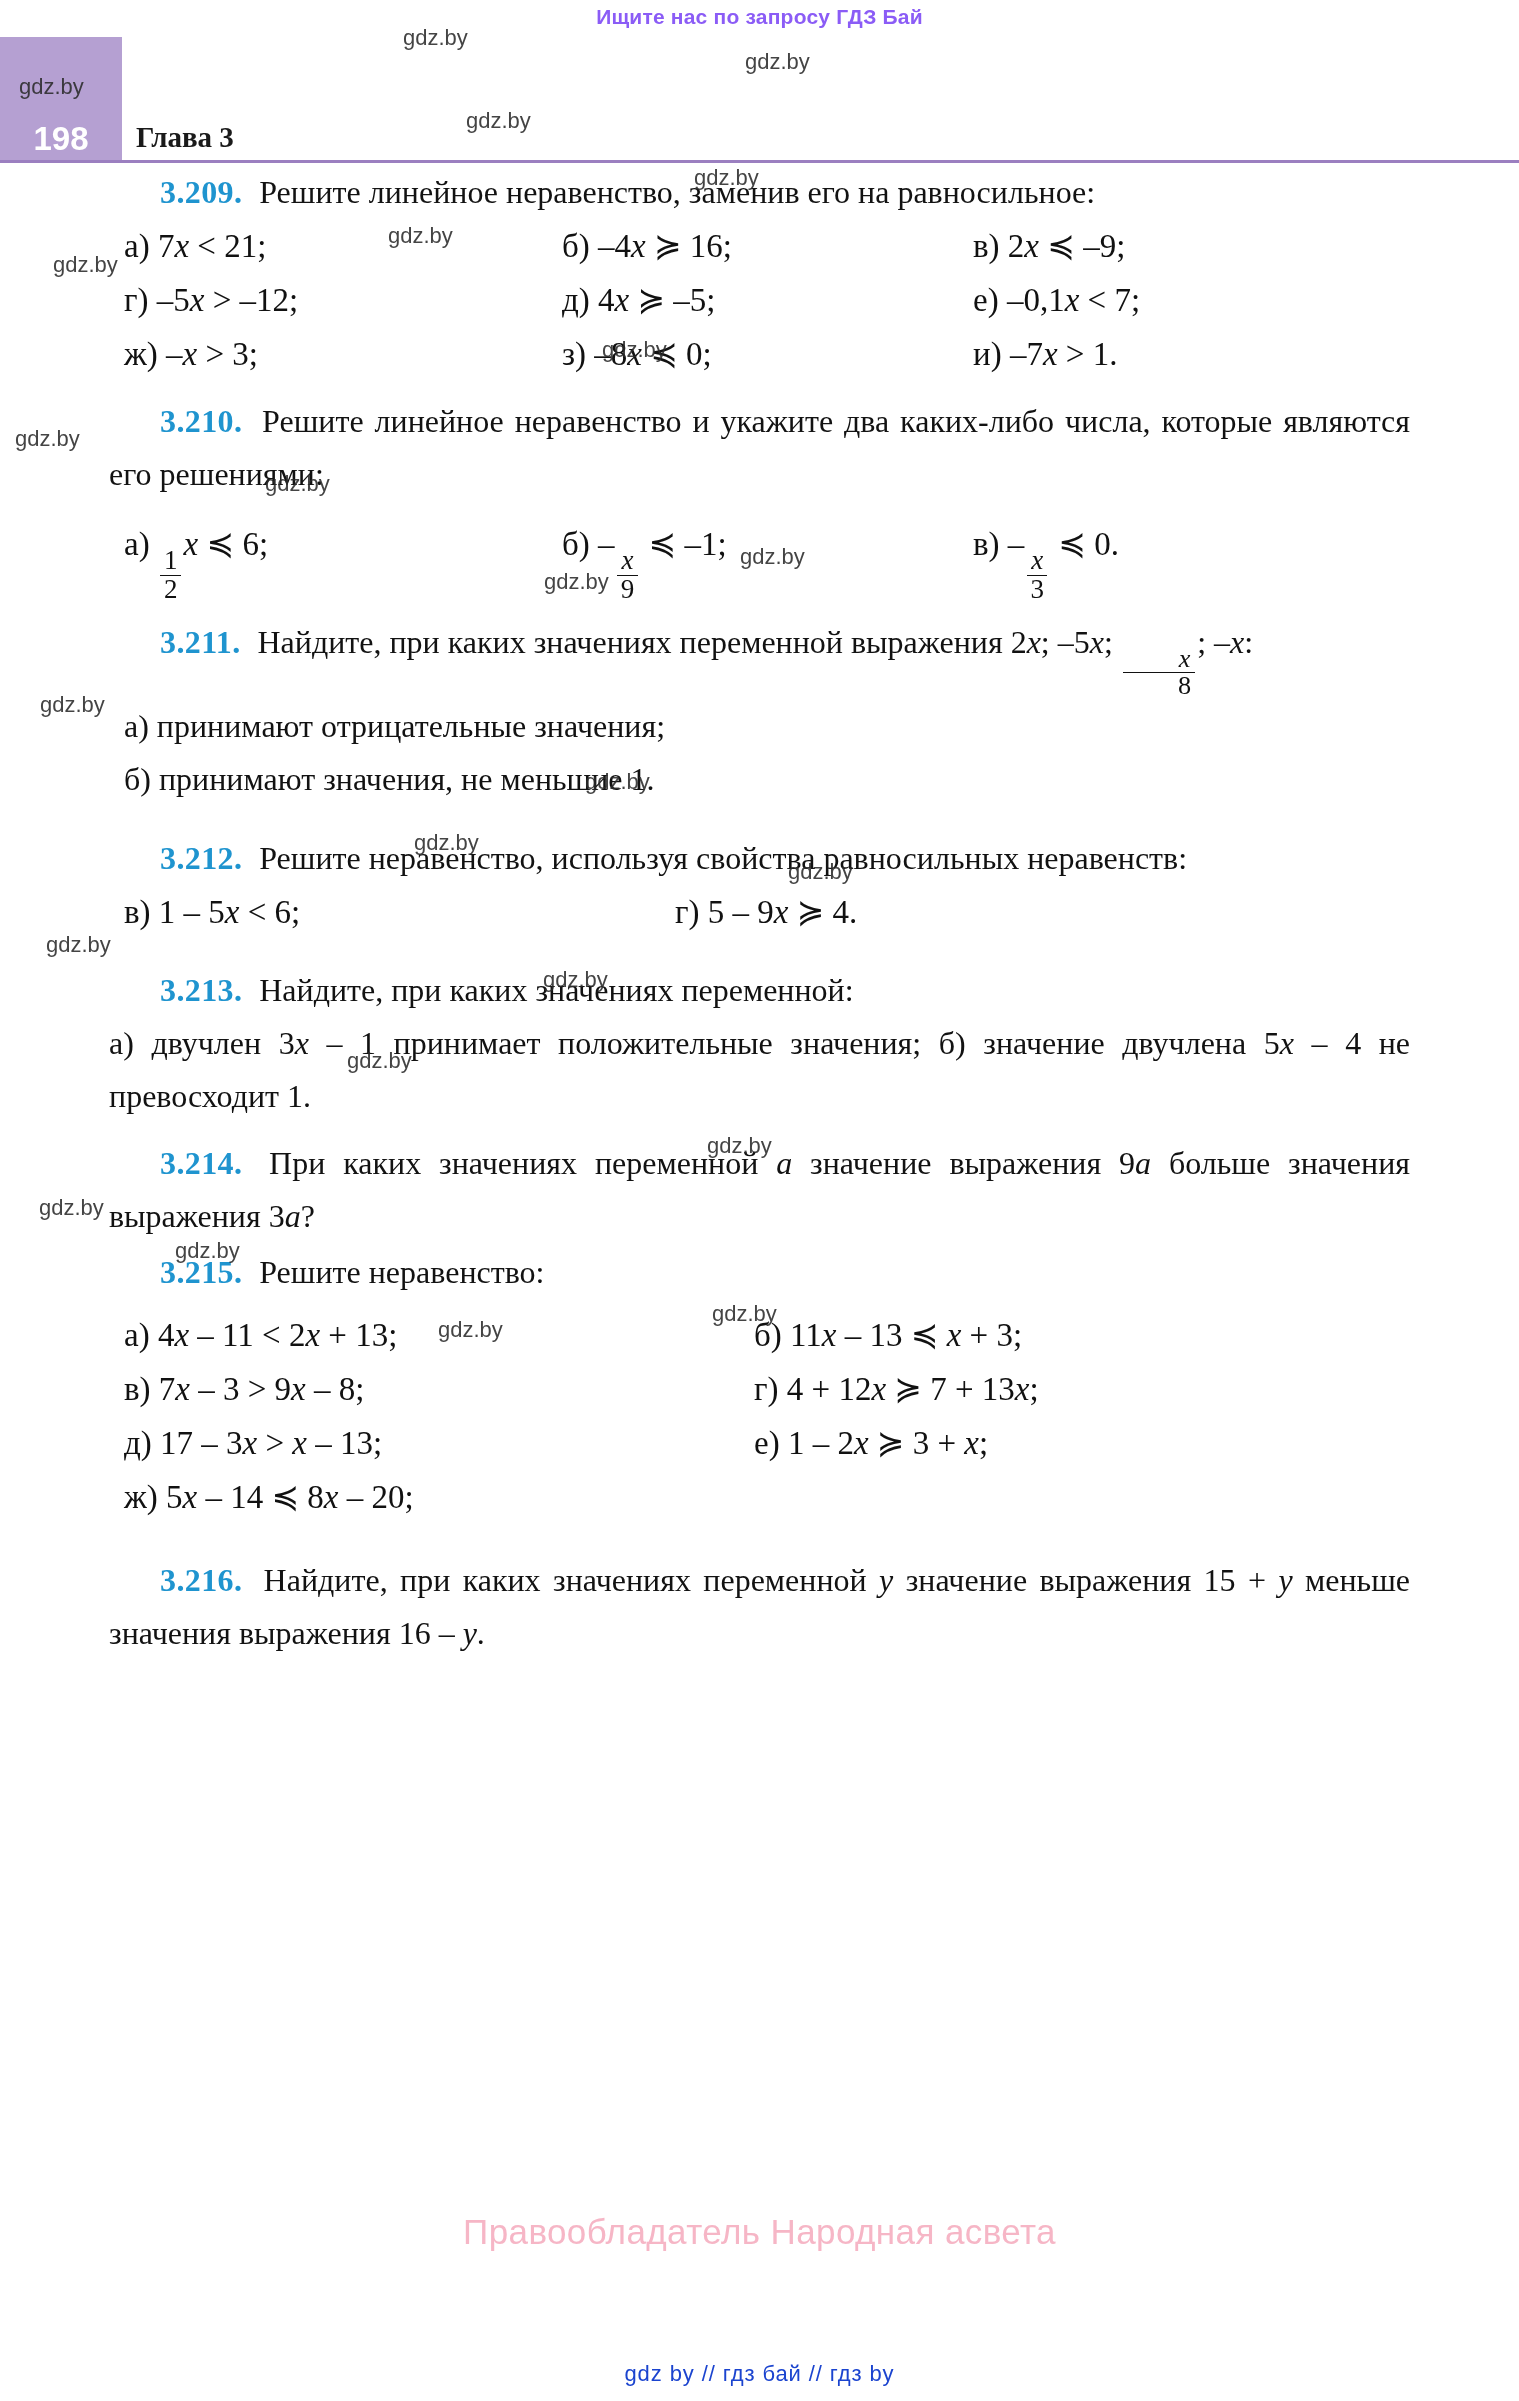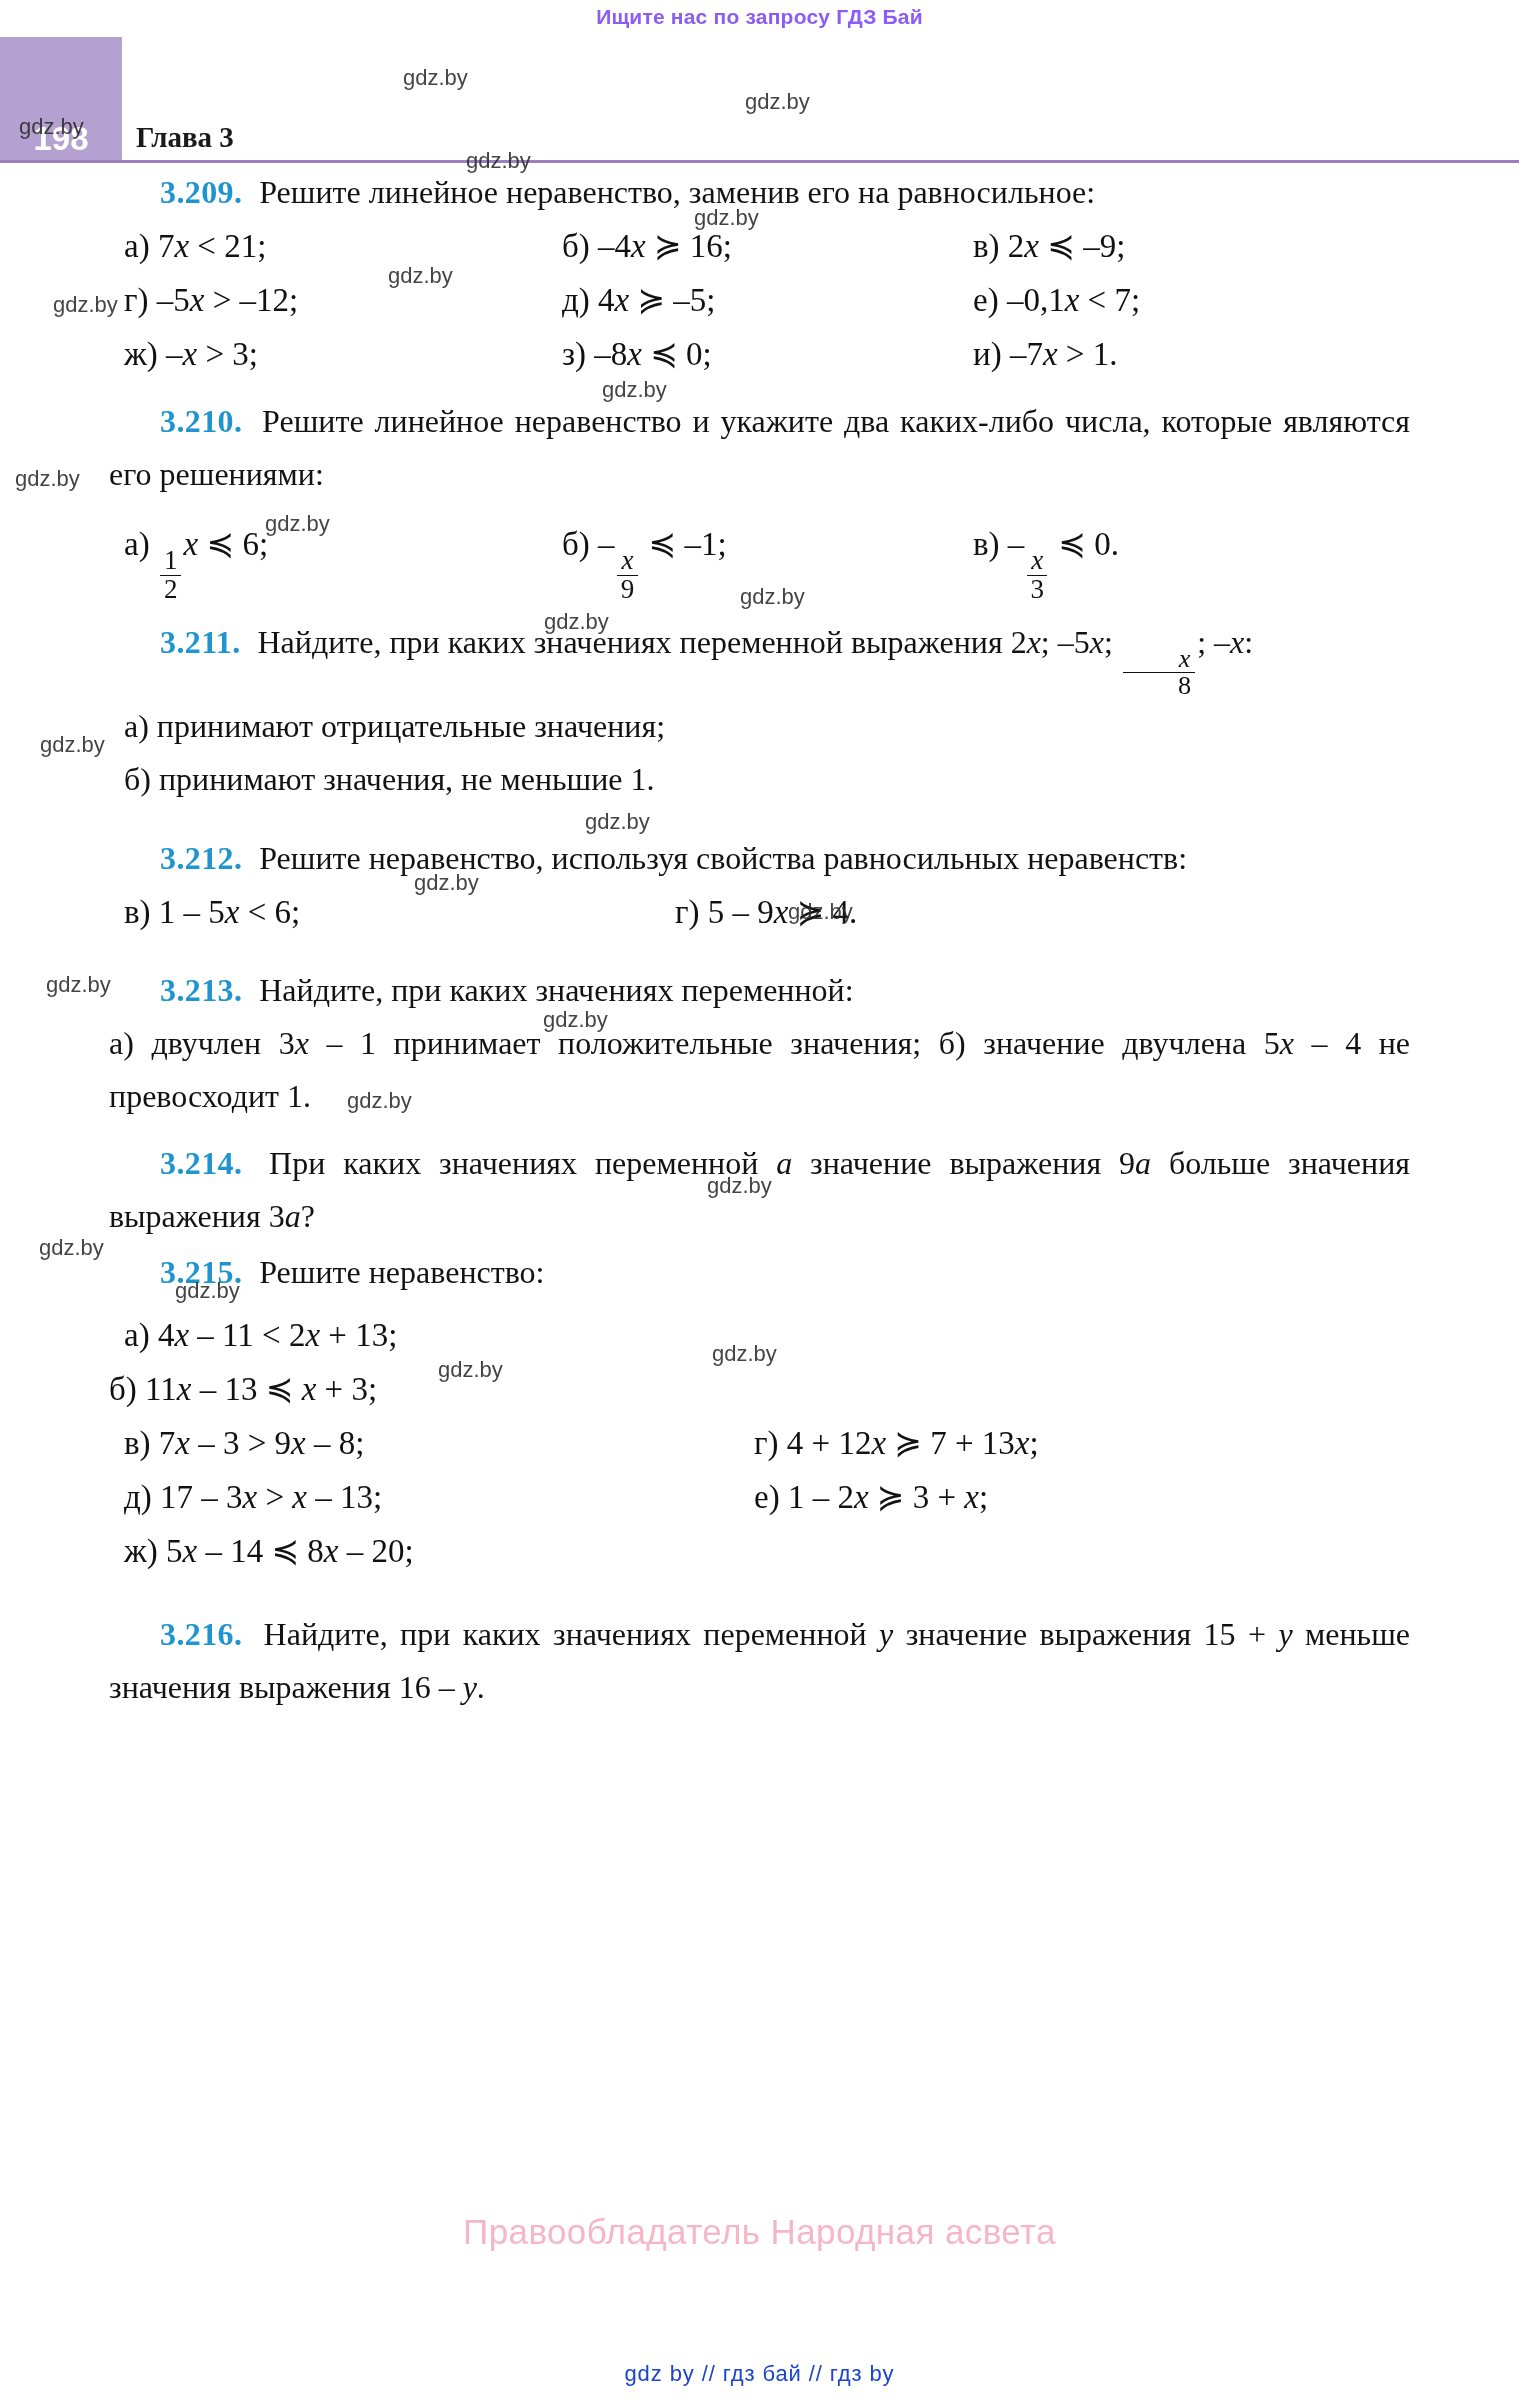--- a/index.html
+++ b/index.html
@@ -23,21 +23,20 @@
     inset: 0;
     pointer-events: none;
     z-index: 5;
   }
   .wm {
     position: absolute;
     font-family: "Liberation Sans", "DejaVu Sans", sans-serif;
     color: #2b2b2b;
     white-space: nowrap;
     font-weight: 400;
-    margin-top: 40px;
   }
   .wm-top-green {
     position: absolute;
     left: 0; right: 0;
     top: 5.3px;
     text-align: center;
     font-family: "Liberation Sans", "DejaVu Sans", sans-serif;
     font-size: 21px;
     font-weight: 700;
     color: #8b5cf6;
@@ -269,21 +268,21 @@
       <span class="exnum">3.214.</span>
       <span class="sp"></span><span class="extext">При каких значениях переменной <i>a</i> значение выражения 9<i>a</i> больше значения выражения 3<i>a</i>?</span>
     </p>
   </div>
 
   <div class="exercise" style="margin-top:3.5px;">
     <p class="para indent">
       <span class="exnum">3.215.</span>
       <span class="sp"></span><span class="extext">Решите неравенство:</span>
     </p>
-    <div class="mathrow" style="margin-top:8.8px;flex-direction:column;">
+    <div class="mathrow" style="margin-top:8.8px;">
       <div class="mcol h1"><span class="lbl">а)</span> <span>4<i>x</i> – 11 &lt; 2<i>x</i> + 13;</span></div>
       <div class="mcol h2"><span class="lbl">б)</span> <span>11<i>x</i> – 13 ≼ <i>x</i> + 3;</span></div>
     </div>
     <div class="mathrow">
       <div class="mcol h1"><span class="lbl">в)</span> <span>7<i>x</i> – 3 &gt; 9<i>x</i> – 8;</span></div>
       <div class="mcol h2"><span class="lbl">г)</span> <span>4 + 12<i>x</i> ≽ 7 + 13<i>x</i>;</span></div>
     </div>
     <div class="mathrow">
       <div class="mcol h1"><span class="lbl">д)</span> <span>17 – 3<i>x</i> &gt; <i>x</i> – 13;</span></div>
       <div class="mcol h2"><span class="lbl">е)</span> <span>1 – 2<i>x</i> ≽ 3 + <i>x</i>;</span></div>

